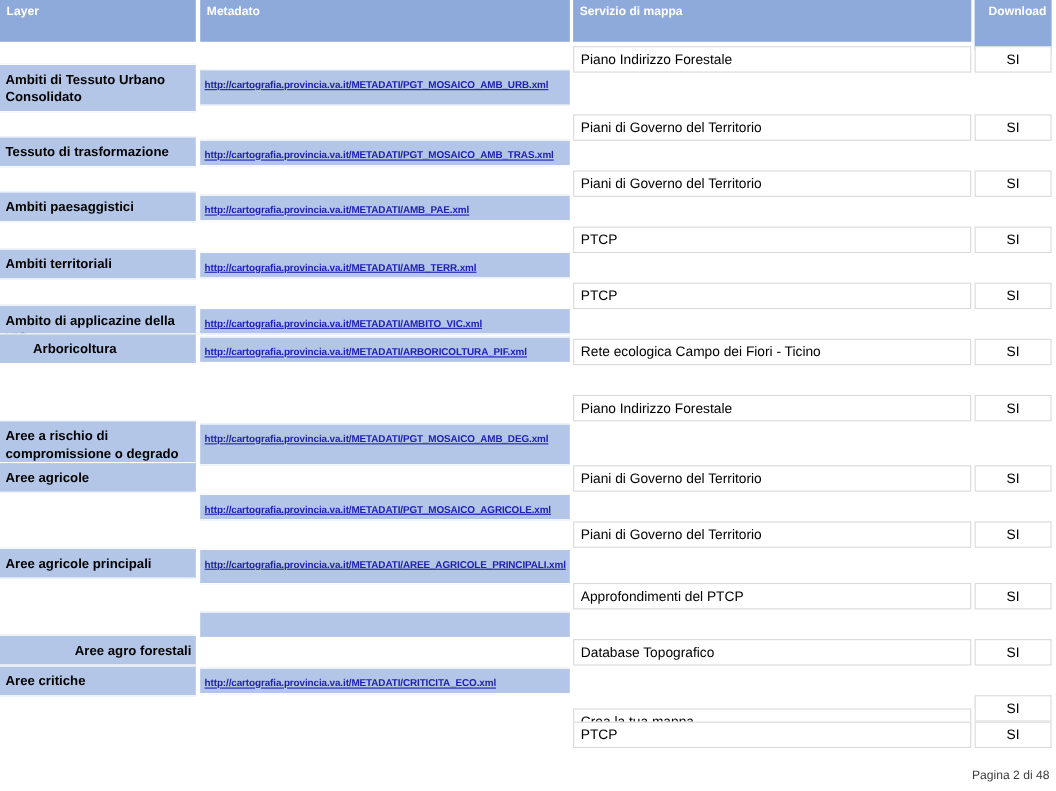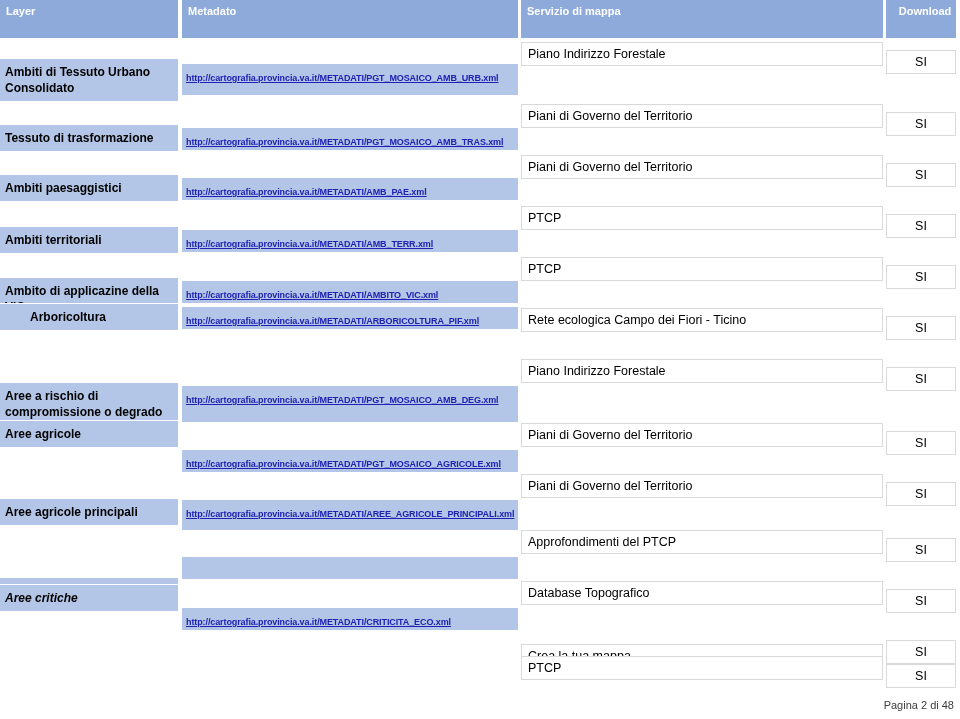--- a/index.html
+++ b/index.html
@@ -23,21 +23,21 @@
     font-weight: bold;
     font-size: 11px;
     box-sizing: border-box;
     padding: 4px 6px 0 6px;
     line-height: 14px;
     white-space: nowrap;
   }
   .hdr-layer    { left: 0px;   top: 0px; width: 178px; height: 38px; }
   .hdr-meta     { left: 182px; top: 0px; width: 336px; height: 38px; }
   .hdr-serv     { left: 521px; top: 0px; width: 362px; height: 38px; }
-  .hdr-down     { left: 886px; top: 0px; width: 70px;  height: 38px; text-align: center; padding-left:8px; padding-right:0;}
+  .hdr-down     { left: 886px; top: 0px; width: 70px;  height: 46px; text-align: center; padding-left:8px; padding-right:0;}
 
   
   .layer-cell {
     position: absolute;
     left: 0px;
     width: 178px;
     background: #b4c6e7;
     border-top: 1px solid #ffffff;
     border-bottom: 1px solid #ffffff;
     box-sizing: border-box;
@@ -93,21 +93,20 @@
     width: 70px;
     background: #ffffff;
     border: 1px solid #d9d9d9;
     box-sizing: border-box;
     color: #000000;
     font-size: 12.5px;
     line-height: 15px;
     text-align: center;
     padding: 4px 0 3px 0;
     height: 24px;
-    margin-top: 8px;
   }
 
   
   .footer {
     position: absolute;
     right: 6px;
     bottom: 8px;
     font-size: 11px;
     color: #3c3c3c;
     padding-left: 12px;
@@ -135,21 +134,21 @@
     <div class="layer-cell" style="top: 303px; height: 28px; padding-left: 30px;">Arboricoltura</div>
     <div class="meta-cell" style="top: 306px; height: 24px;"><a href="#">http://cartografia.provincia.va.it/METADATI/ARBORICOLTURA_PIF.xml</a></div>
     <div class="layer-cell" style="top: 382px; height: 44px;">Aree a rischio di compromissione o degrado</div>
     <div class="meta-cell" style="top: 385px; height: 38px;"><a href="#">http://cartografia.provincia.va.it/METADATI/PGT_MOSAICO_AMB_DEG.xml</a></div>
     <div class="layer-cell" style="top: 420px; height: 28px;">Aree agricole</div>
     <div class="meta-cell" style="top: 449px; height: 24px;"><a href="#">http://cartografia.provincia.va.it/METADATI/PGT_MOSAICO_AGRICOLE.xml</a></div>
     <div class="layer-cell" style="top: 498px; height: 28px;">Aree agricole principali</div>
     <div class="meta-cell" style="top: 499px; height: 32px;"><a href="#">http://cartografia.provincia.va.it/METADATI/AREE_AGRICOLE_PRINCIPALI.xml</a></div>
     <div class="layer-cell" style="top: 577px; height: 28px; text-align: right;">Aree agro forestali</div>
     <div class="meta-cell" style="top: 556px; height: 24px;"></div>
-    <div class="layer-cell" style="top: 584px; height: 28px; font-style: italic;">Aree critiche</div>
+    <div class="layer-cell" style="top: 605px; height: 28px;">Aree critiche</div>
     <div class="meta-cell" style="top: 607px; height: 24px;"><a href="#">http://cartografia.provincia.va.it/METADATI/CRITICITA_ECO.xml</a></div>
     <div class="serv-cell" style="top: 42px;">Piano Indirizzo Forestale</div>
     <div class="down-cell" style="top: 42px;">SI</div>
     <div class="serv-cell" style="top: 104px;">Piani di Governo del Territorio</div>
     <div class="down-cell" style="top: 104px;">SI</div>
     <div class="serv-cell" style="top: 155px;">Piani di Governo del Territorio</div>
     <div class="down-cell" style="top: 155px;">SI</div>
     <div class="serv-cell" style="top: 206px;">PTCP</div>
     <div class="down-cell" style="top: 206px;">SI</div>
     <div class="serv-cell" style="top: 257px;">PTCP</div>

